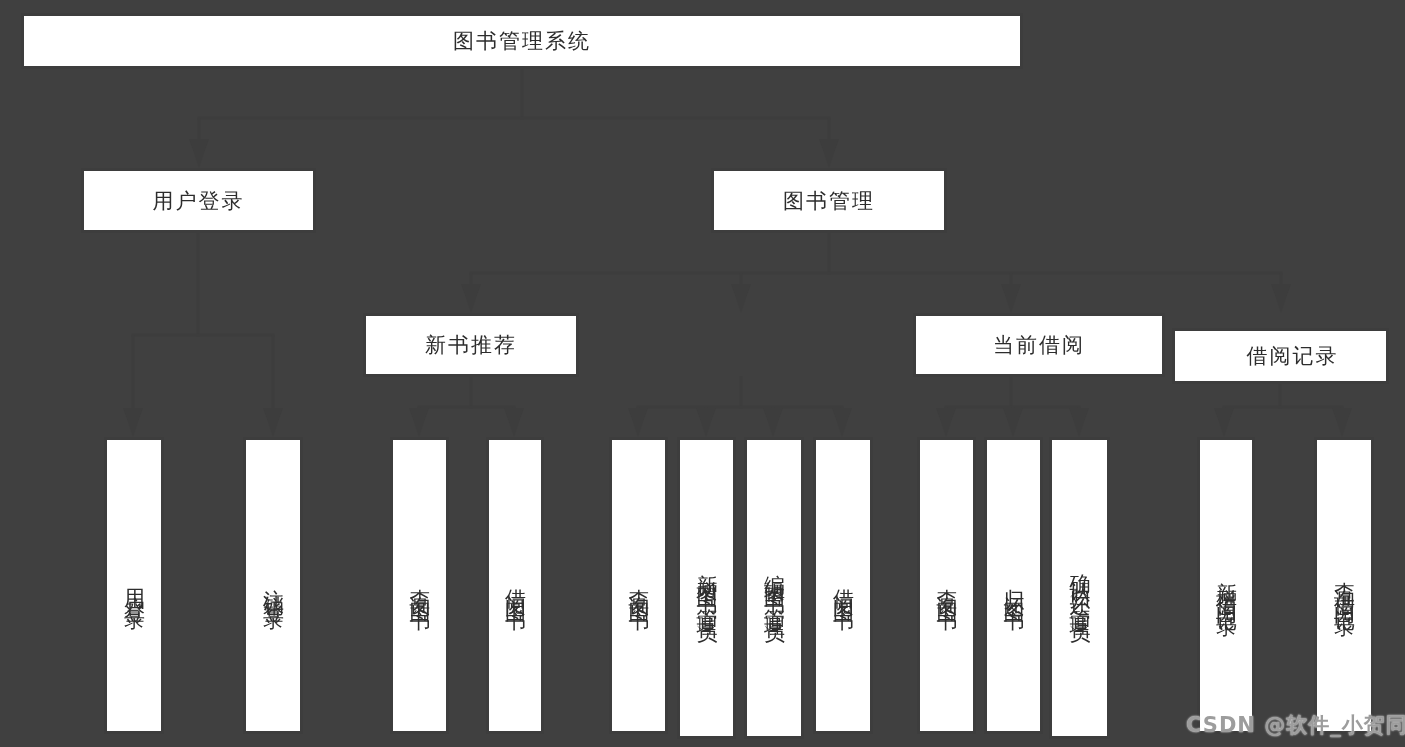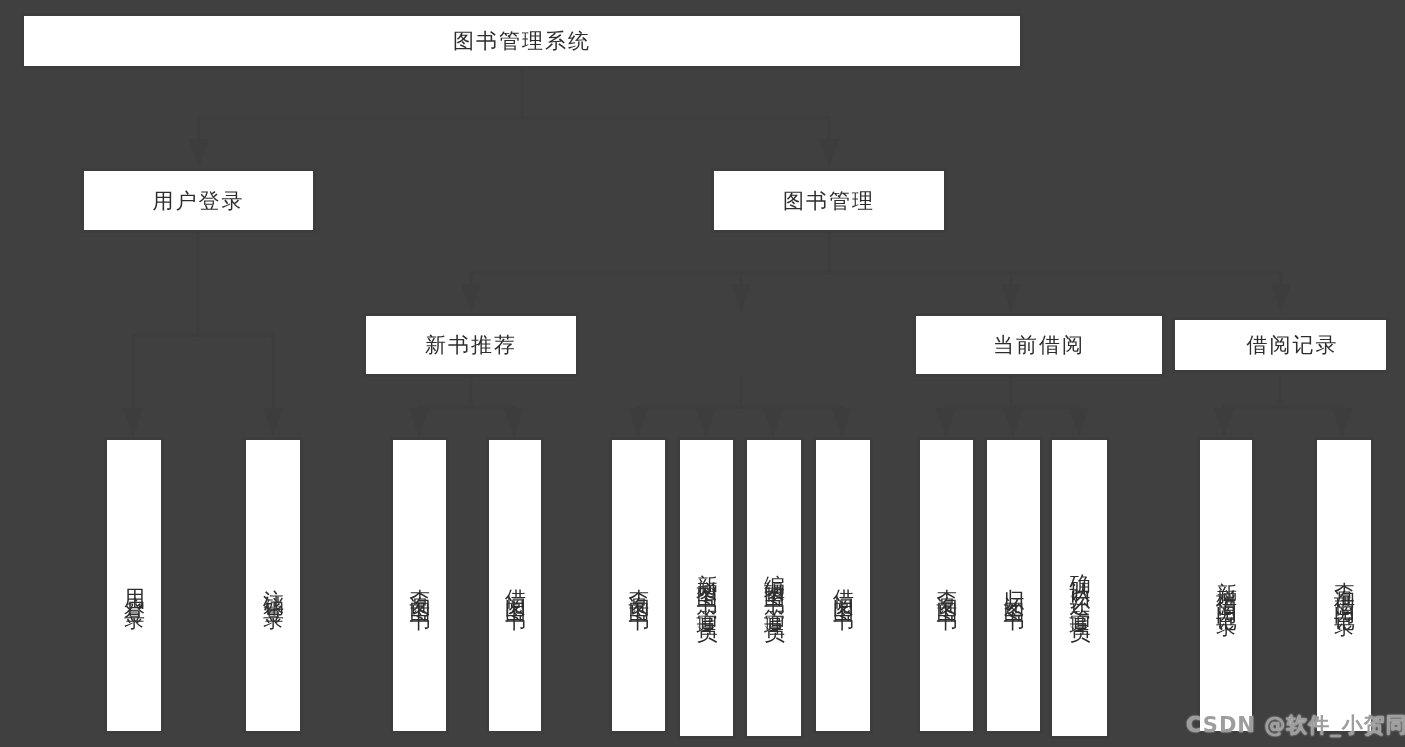--- a/index.html
+++ b/index.html
@@ -95,21 +95,21 @@
     </g>
   </svg>
 
   <div class="box hbox" style="left:21px; top:13px; width:1002px; height:56px;">图书管理系统</div>
 
   <div class="box hbox" style="left:81px; top:168px; width:235px; height:65px;">用户登录</div>
   <div class="box hbox" style="left:711px; top:168px; width:236px; height:65px;text-align:center;">图书管理</div>
 
   <div class="box hbox" style="left:363px; top:313px; width:216px; height:64px;">新书推荐</div>
   <div class="box hbox" style="left:903px; top:313px; width:252px; height:64px;margin-left:10px;">当前借阅</div>
-  <div class="box hbox" style="left:1172px; top:317px; width:217px; height:56px;padding-left:24px;">借阅记录</div>
+  <div class="box hbox" style="left:1172px; top:328px; width:217px; height:56px;padding-left:24px;">借阅记录</div>
 
   <div class="box vbox" style="left:104px; top:437px; width:60px; height:297px;">用户登录</div>
   <div class="box vbox" style="left:243px; top:437px; width:60px; height:297px;">注销登录</div>
 
   <div class="box vbox" style="left:390px; top:437px; width:59px; height:297px;">查询图书</div>
   <div class="box vbox" style="left:486px; top:437px; width:58px; height:297px;">借阅图书</div>
 
   <div class="box vbox" style="left:609px; top:437px; width:59px; height:297px;">查询图书</div>
   <div class="box vbox" style="left:677px; top:437px; width:59px; height:302px;">新增图书（管理员）</div>
   <div class="box vbox" style="left:744px; top:437px; width:60px; height:302px;">编辑图书（管理员）</div>

